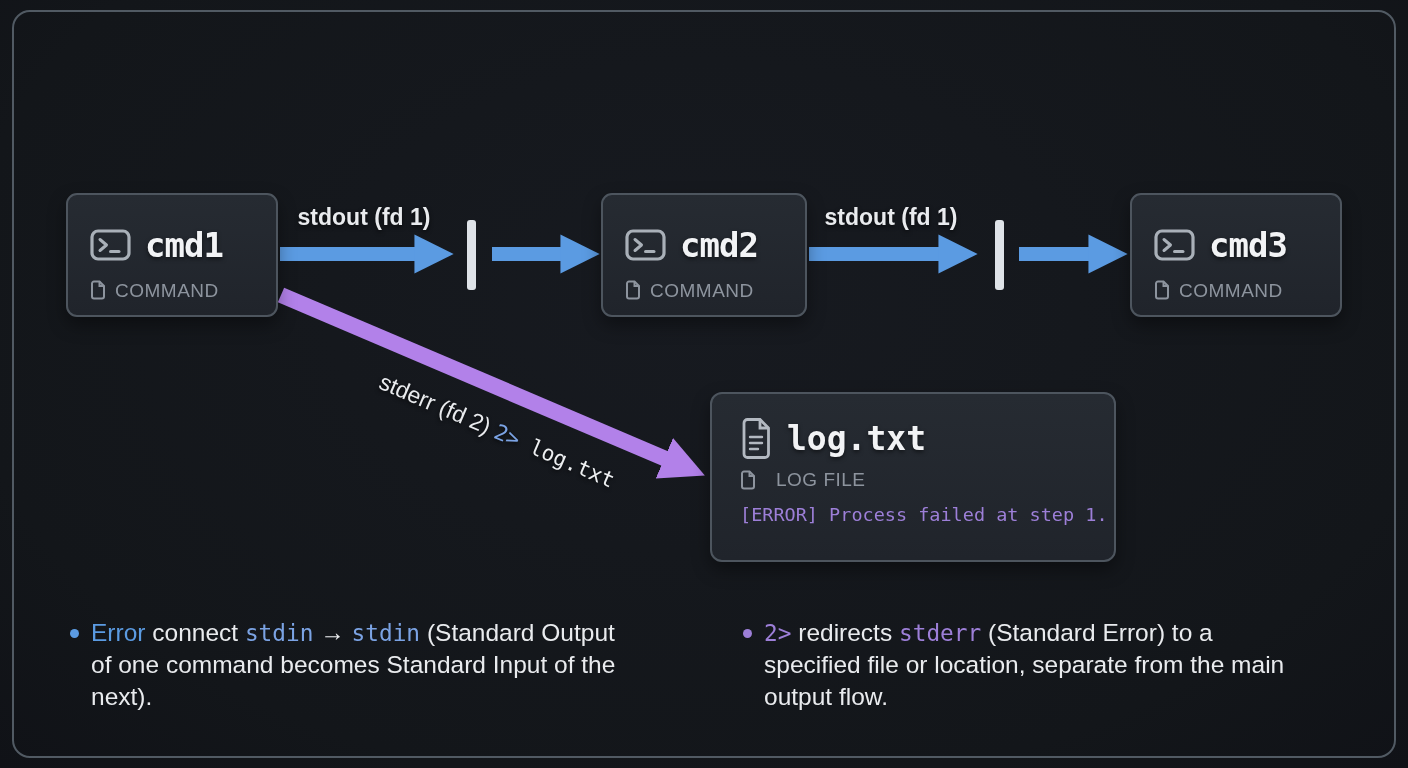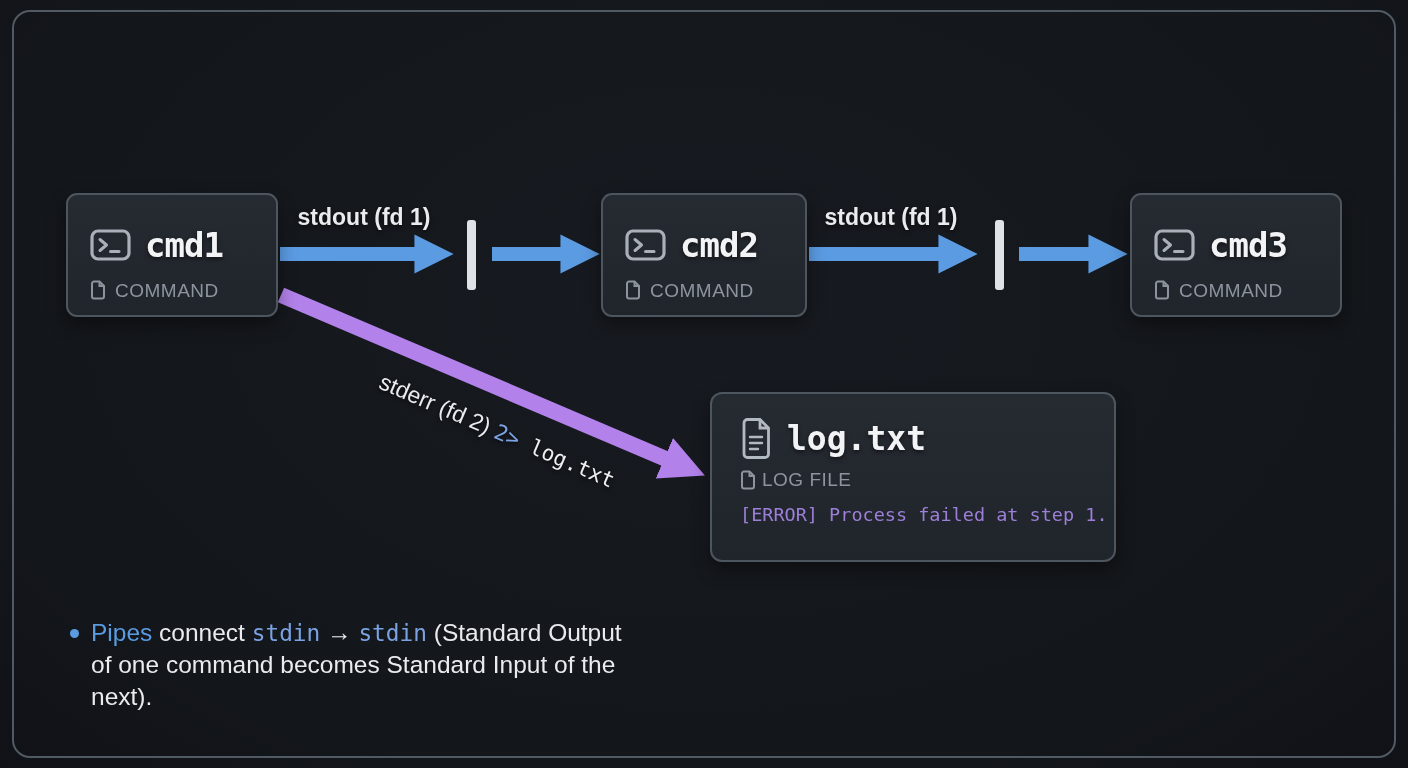--- a/index.html
+++ b/index.html
@@ -68,21 +68,21 @@
     padding:23px 0 0 28px;
   }
   .log-head{display:flex;align-items:center;gap:15px;}
   .doc-icon{color:#b3b9c1;display:block;}
   .doc-icon svg{width:32px;height:43px;display:block;}
   .log-label{
     font-family:"DejaVu Sans Mono",monospace;font-size:33px;font-weight:700;
     color:#f2f3f5;text-shadow:0 2px 4px rgba(0,0,0,.55);
   }
   .log-type{
-    display:flex;align-items:center;gap:6px;margin-top:9px;
+    display:flex;align-items:center;gap:20px;margin-top:9px;
     color:var(--c-text-muted);font-size:19px;font-weight:500;letter-spacing:.5px;
   }
   .log-content{
     margin-top:13px;font-family:"DejaVu Sans Mono",monospace;font-size:18.5px;
     color:var(--c-code-purple);
   }
   
   .stdout-label{
     position:absolute;transform:translate(-50%,-50%);
     font-size:23px;font-weight:700;color:var(--c-text-primary);
@@ -222,16 +222,20 @@
     </div>
     <div class="log-content">[ERROR] Process failed at step 1.</div>
   </div>
 
   <div class="stdout-label" style="left:364px;top:217px;">stdout (fd 1)</div>
   <div class="stdout-label" style="left:891px;top:217px;">stdout (fd 1)</div>
   <div class="stderr-label"><span class="seg-plain">stderr (fd 2) </span><span class="seg-code-blue">2&gt;</span><span class="seg-code-white"> log.txt</span></div>
 
   <div class="note" id="note-pipes">
     <span class="dot dot-blue"></span>
-    <p><span class="seg-blue">Pipes</span><span class="seg-plain"> connect </span><span class="seg-code-blue">stdin</span><span class="seg-plain"> → </span><span class="seg-code-blue">stdin</span><span class="seg-plain"> (Standard Output of one command becomes Standard Input of the next).</span></p>
+    <p><span class="seg-blue">Error</span><span class="seg-plain"> connect </span><span class="seg-code-blue">stdin</span><span class="seg-plain"> → </span><span class="seg-code-blue">stdin</span><span class="seg-plain"> (Standard Output of one command becomes Standard Input of the next).</span></p>
+  </div>
+  <div class="note" id="note-redirect">
+    <span class="dot dot-purple"></span>
+    <p><span class="seg-code-purple">2&gt;</span><span class="seg-plain"> redirects </span><span class="seg-code-purple">stderr</span><span class="seg-plain"> (Standard Error) to a specified file or location, separate from the main output flow.</span></p>
   </div>
 
 </div>
 
 </body></html>

